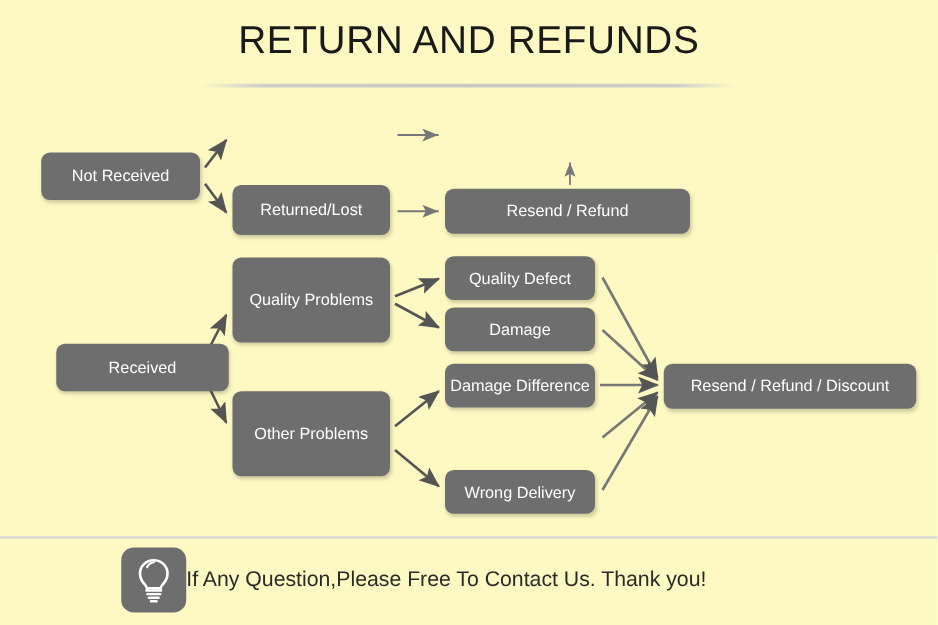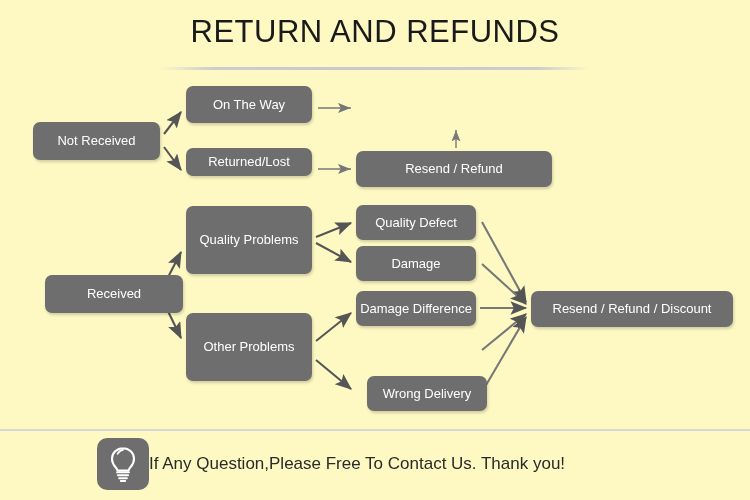--- a/index.html
+++ b/index.html
@@ -148,41 +148,40 @@
 
     <line x1="482" y1="222" x2="526" y2="302" stroke="#777777" stroke-width="2.1" marker-end="url(#ah)"></line>
     <line x1="482" y1="264" x2="526" y2="304" stroke="#777777" stroke-width="2.1" marker-end="url(#ah)"></line>
     <line x1="480" y1="308" x2="526" y2="308" stroke="#777777" stroke-width="2.1" marker-end="url(#ah)"></line>
     <line x1="482" y1="350" x2="526" y2="314" stroke="#777777" stroke-width="2.1" marker-end="url(#ah)"></line>
     <line x1="482" y1="392" x2="526" y2="317" stroke="#777777" stroke-width="2.1" marker-end="url(#ah)"></line>
   </svg>
 
   <div class="node" style="left:33px; top:122px; width:127px; height:38px;">Not Received</div>
 
-  <div class="node" style="left:186px; top:86px; width:126px; height:37px;">On The Way</div>
 
-  <div class="node" style="left:186px; top:148px; width:126px; height:28px;">Returned/Lost</div>
+  <div class="node" style="left:186px; top:148px; width:126px; height:40px;">Returned/Lost</div>
 
 
   <div class="node" style="left:356px; top:151px; width:196px; height:36px;">Resend / Refund</div>
 
   <div class="node" style="left:45px; top:275px; width:138px; height:38px;">Received</div>
 
   <div class="node" style="left:186px; top:206px; width:126px; height:68px;">Quality Problems</div>
 
   <div class="node" style="left:186px; top:313px; width:126px; height:68px;">Other Problems</div>
 
   <div class="node" style="left:356px; top:205px; width:120px; height:35px;">Quality Defect</div>
 
   <div class="node" style="left:356px; top:246px; width:120px; height:35px;">Damage</div>
 
   <div class="node" style="left:356px; top:291px; width:120px; height:35px;">Damage Difference</div>
 
 
-  <div class="node" style="left:356px; top:376px; width:120px; height:35px;margin-left:11px;">Wrong Delivery</div>
+  <div class="node" style="left:356px; top:376px; width:120px; height:35px;">Wrong Delivery</div>
 
   <div class="node" style="left:531px; top:291px; width:202px; height:36px;">Resend / Refund / Discount</div>
 
   <div class="footer-rule"></div>
 
   <div class="footer">
     <div class="bulb-badge">
       <svg width="34" height="38" viewBox="0 0 34 38" xmlns="http://www.w3.org/2000/svg">
         <path d="M17 3.2c-6.1 0-11 4.7-11 10.5 0 3.6 1.6 6.3 3.4 8.3 1.2 1.4 1.9 2.4 2.1 3.6h11c.2-1.2.9-2.2 2.1-3.6 1.8-2 3.4-4.7 3.4-8.3 0-5.8-4.9-10.5-11-10.5z" fill="none" stroke="#ffffff" stroke-width="2.1"></path>
         <path d="M11.6 8.8c1-2.1 3-3.6 5.4-4" fill="none" stroke="#ffffff" stroke-width="1.7" stroke-linecap="round"></path>

